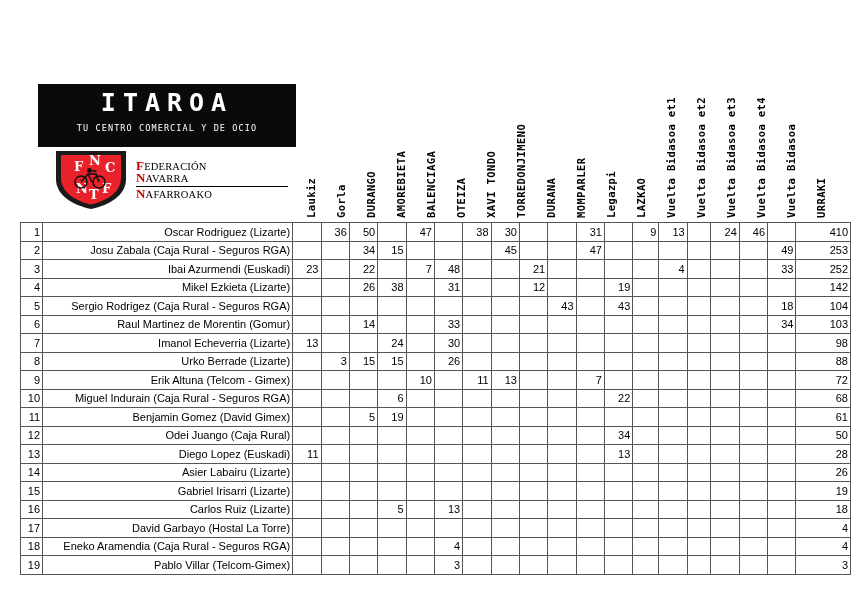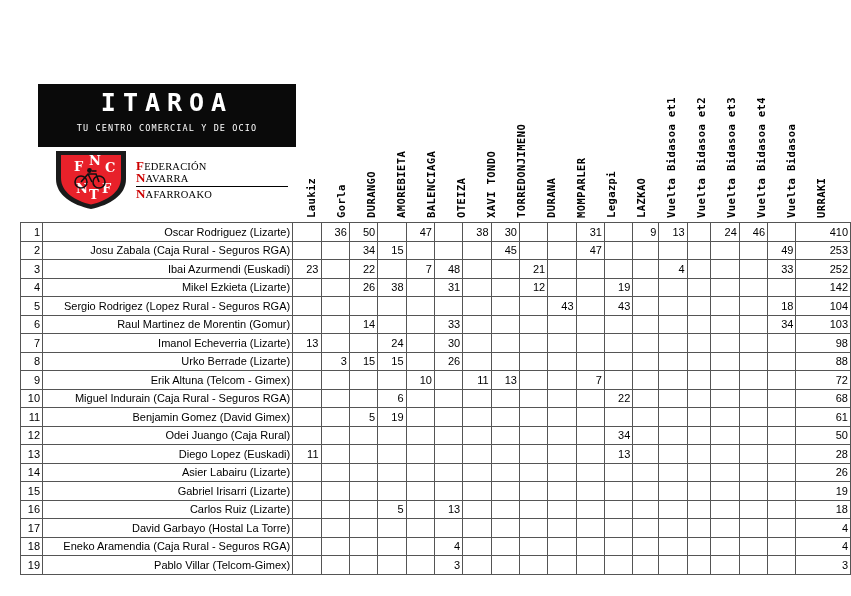--- a/index.html
+++ b/index.html
@@ -261,21 +261,21 @@
           <td class="val"></td>
           <td class="val"></td>
           <td class="val"></td>
           <td class="val"></td>
           <td class="val"></td>
           <td class="val"></td>
           <td class="total">142</td>
         </tr>
         <tr class="r">
           <td class="pos">5</td>
-          <td class="rider">Sergio Rodrigez (Lopez Rural - Seguros RGA)</td>
+          <td class="rider">Sergio Rodrigez (Caja Rural - Seguros RGA)</td>
           <td class="val"></td>
           <td class="val"></td>
           <td class="val"></td>
           <td class="val"></td>
           <td class="val"></td>
           <td class="val"></td>
           <td class="val"></td>
           <td class="val"></td>
           <td class="val"></td>
           <td class="val">43</td>

